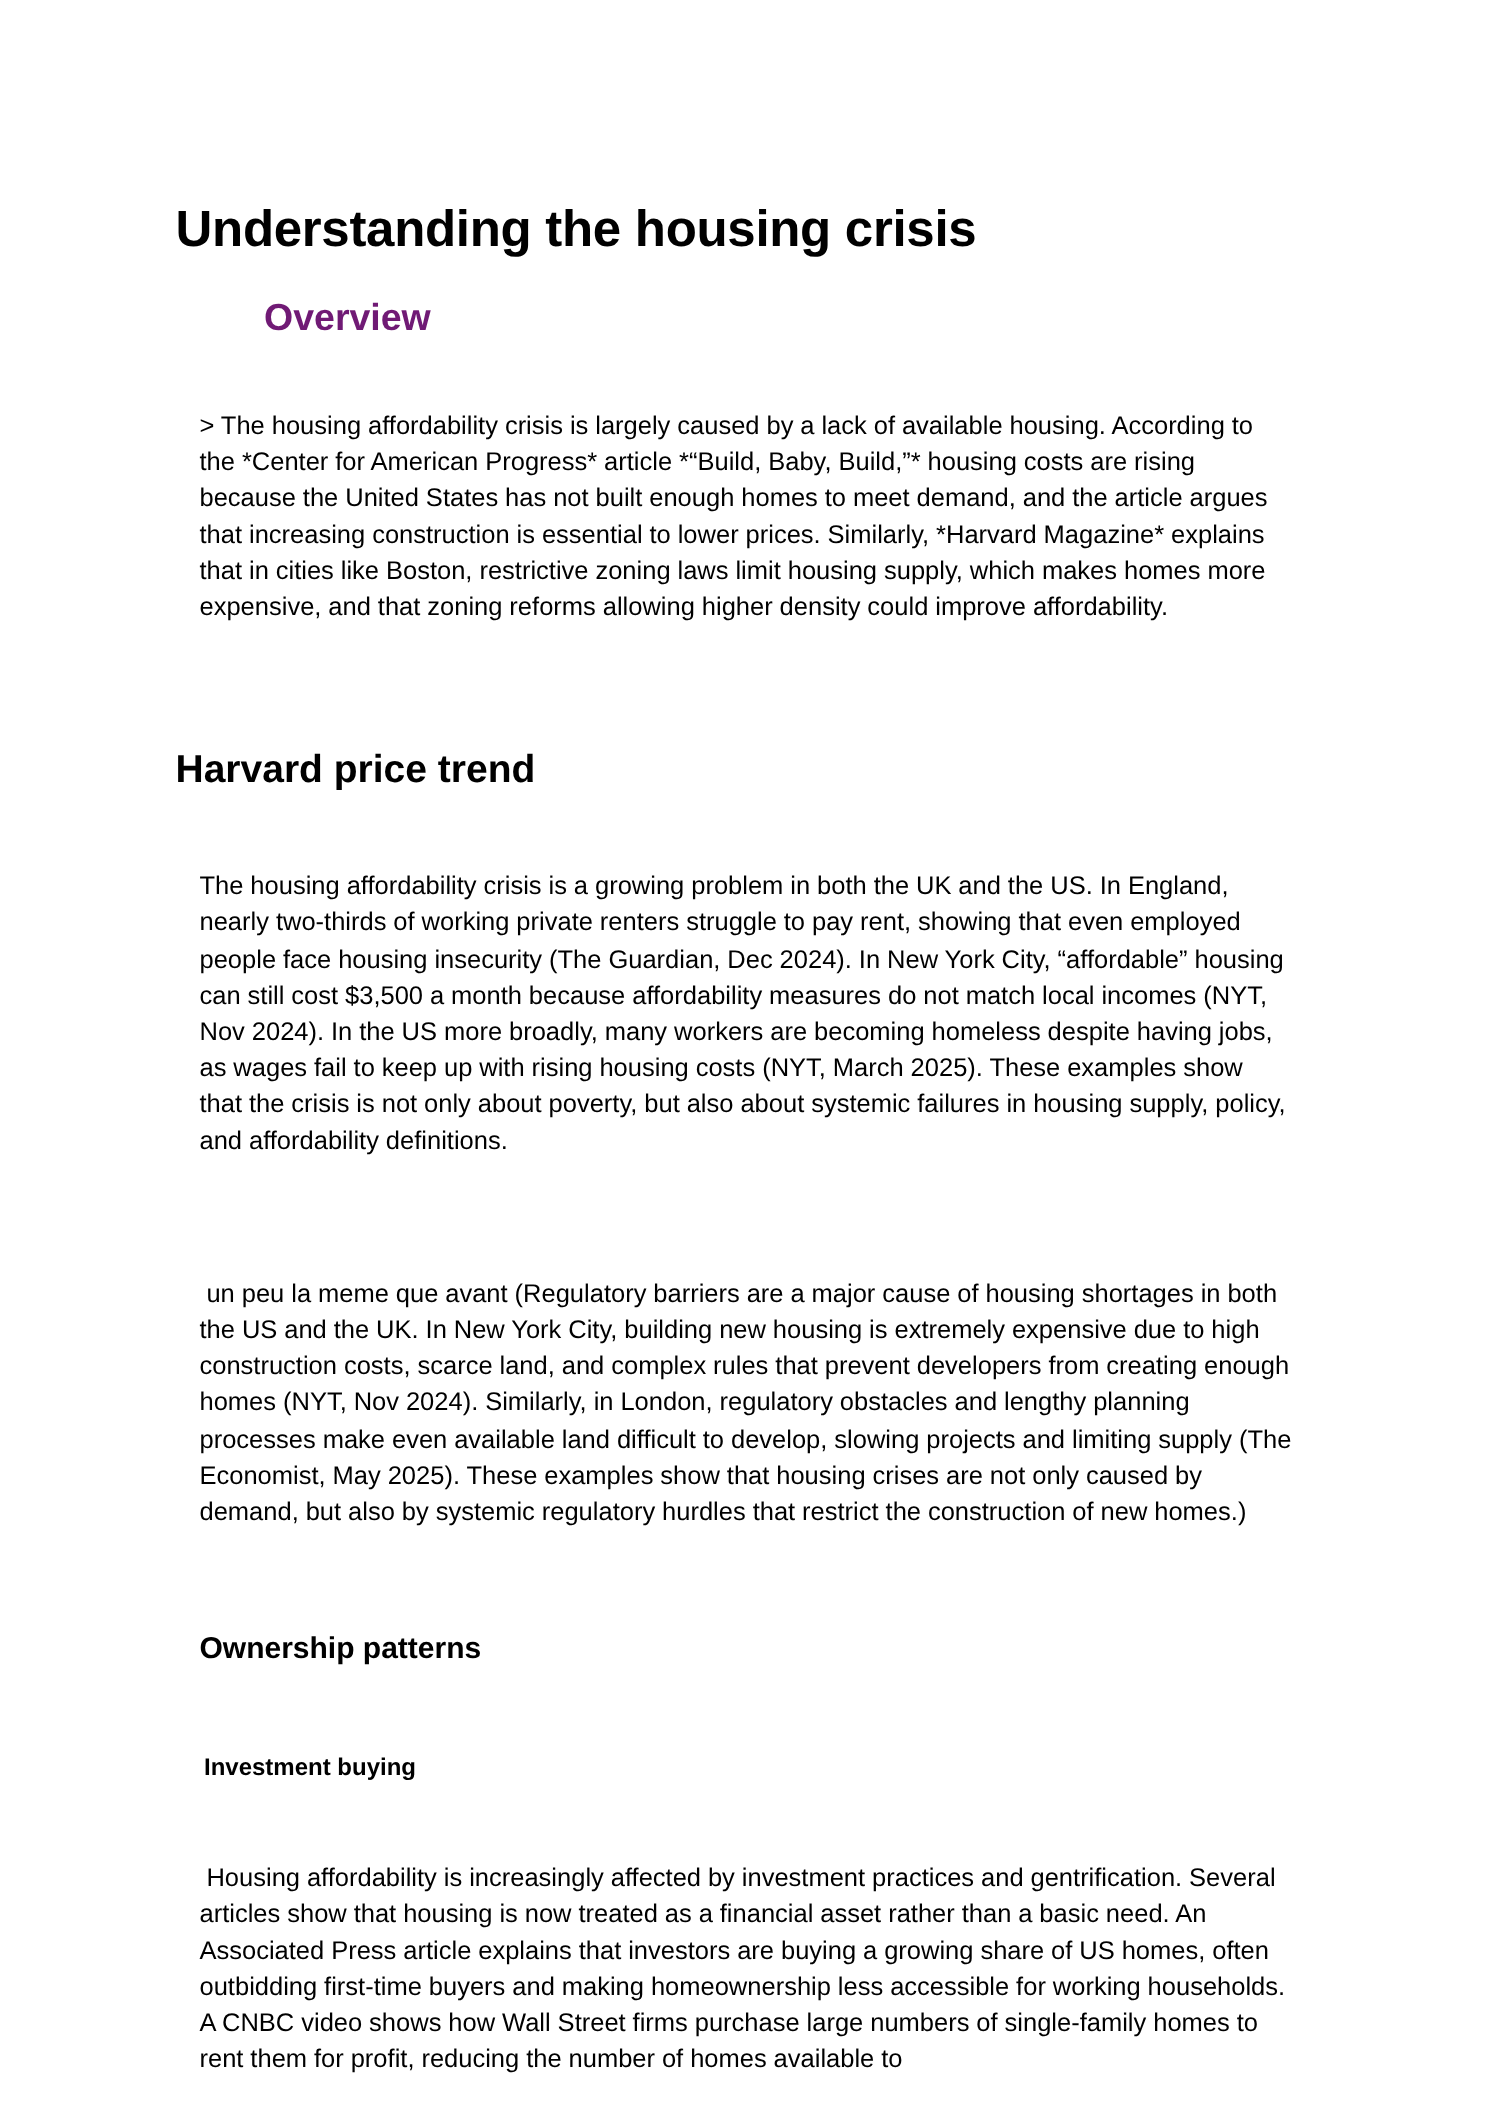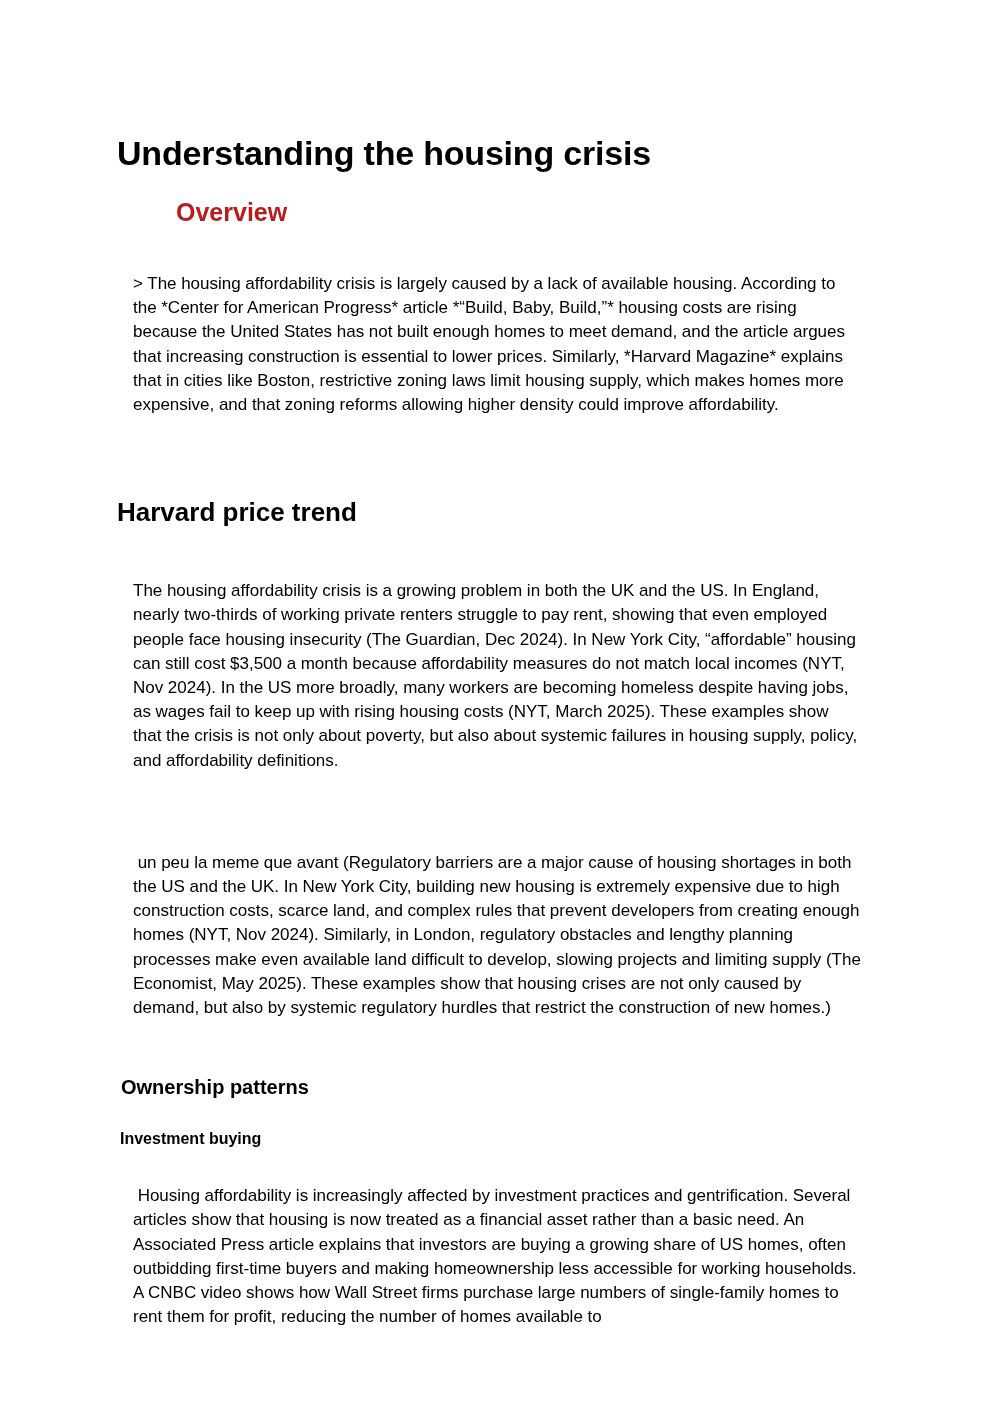--- a/index.html
+++ b/index.html
@@ -44,44 +44,44 @@
     margin: 0 0 6px 0;
     color: #000000;
   }
 
   .h-overview {
     font-size: 25px;
     font-weight: bold;
     line-height: 32px;
     margin: 22px 0 0 0;
     padding-left: 59px;
-    color: #b91c1c;
+    color: #701a75;
   }
 
   .h-section {
     font-size: 26px;
     font-weight: bold;
     line-height: 34px;
     margin: 0;
     color: #000000;
   }
 
   .h-sub {
     font-size: 20px;
     font-weight: bold;
     line-height: 26px;
-    margin: 4px;
+    margin: 16px;
     color: #000000;
   }
 
   .h-subsub {
     font-size: 16px;
     font-weight: bold;
     line-height: 22px;
-    margin: 0;
+    margin: 16px;
     padding-left: 3px;
     color: #000000;
   }
 
   
   .para {
     font-size: 17px;
     line-height: 24.2px;
     margin: 16px;
     color: #000000;

